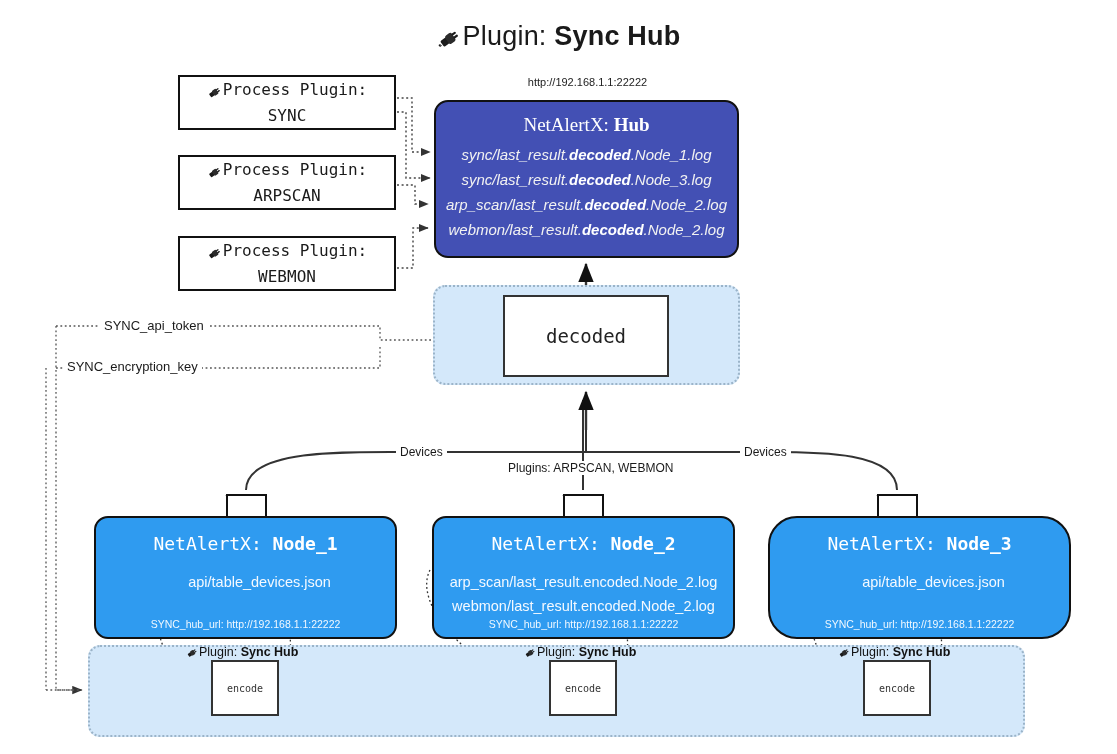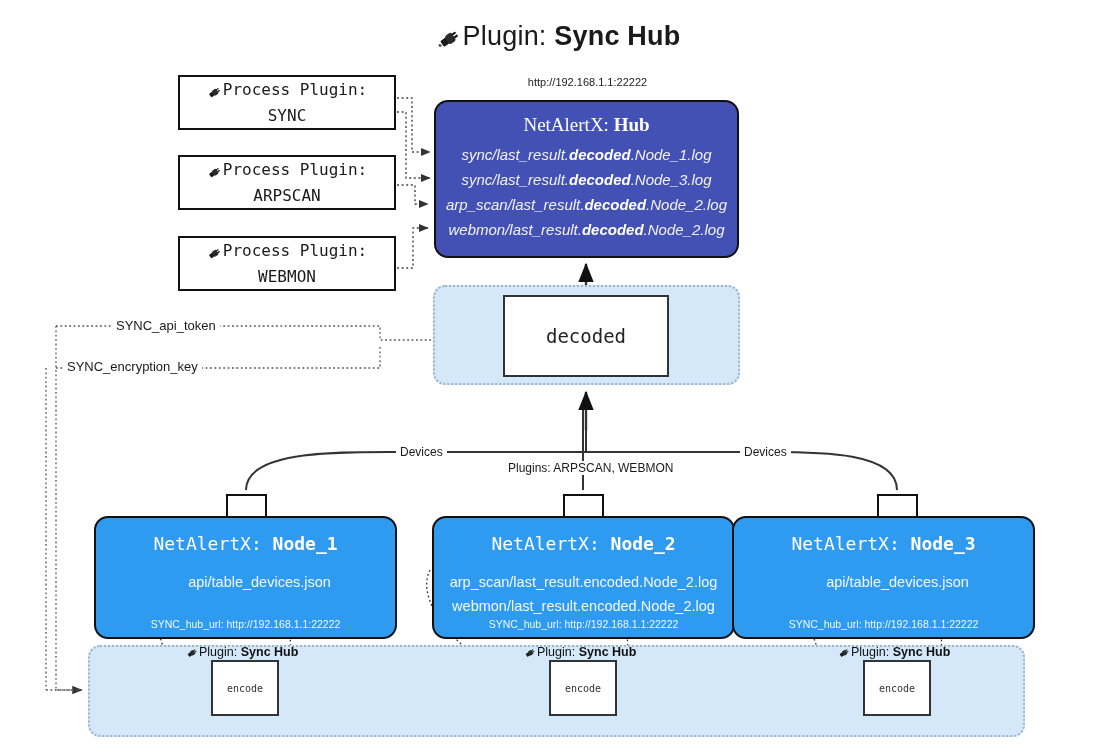--- a/index.html
+++ b/index.html
@@ -265,21 +265,21 @@
       <div class="log"><span>sync/last_result.</span><b>decoded</b><span>.Node_1.log</span></div>
       <div class="log"><span>sync/last_result.</span><b>decoded</b><span>.Node_3.log</span></div>
       <div class="log"><span>arp_scan/last_result.</span><b>decoded</b><span>.Node_2.log</span></div>
       <div class="log"><span>webmon/last_result.</span><b>decoded</b><span>.Node_2.log</span></div>
     </div>
   </div>
 
   <div class="decode-wrap"></div>
   <div class="decode-box">decoded</div>
 
-  <div class="secret-label" style="left:112px;top:318px;">SYNC_api_token</div>
+  <div class="secret-label" style="left:100px;top:318px;">SYNC_api_token</div>
   <div class="secret-label" style="left:63px;top:359px;">SYNC_encryption_key</div>
 
   <div class="edge-label" style="left:396px;top:445px;">Devices</div>
   <div class="edge-label" style="left:504px;top:461px;">Plugins: ARPSCAN, WEBMON</div>
   <div class="edge-label" style="left:740px;top:445px;">Devices</div>
 
   <div class="envelope" style="left:226px;top:494px;"></div>
   <div class="envelope" style="left:563px;top:494px;"></div>
   <div class="envelope" style="left:877px;top:494px;"></div>
 
@@ -299,21 +299,21 @@
       <span>NetAlertX:</span>
       <b>Node_2</b>
     </div>
     <div class="node-lines">
       <div class="node-line">arp_scan/last_result.encoded.Node_2.log</div>
       <div class="node-line">webmon/last_result.encoded.Node_2.log</div>
     </div>
     <div class="hub-url-small">SYNC_hub_url: http://192.168.1.1:22222</div>
   </div>
 
-  <div class="node" style="left:732px;top:516px;">
+  <div class="node" style="left:768px;top:516px;border-radius:29px;">
     <div class="node-title">
       <span>NetAlertX:</span>
       <b>Node_3</b>
     </div>
     <div class="node-lines single">
       <div class="node-line">api/table_devices.json</div>
     </div>
     <div class="hub-url-small">SYNC_hub_url: http://192.168.1.1:22222</div>
   </div>
 

